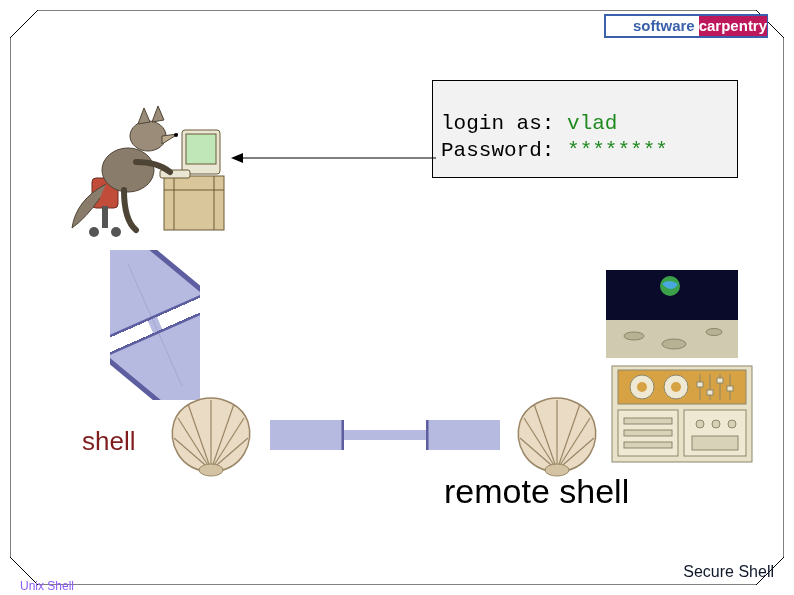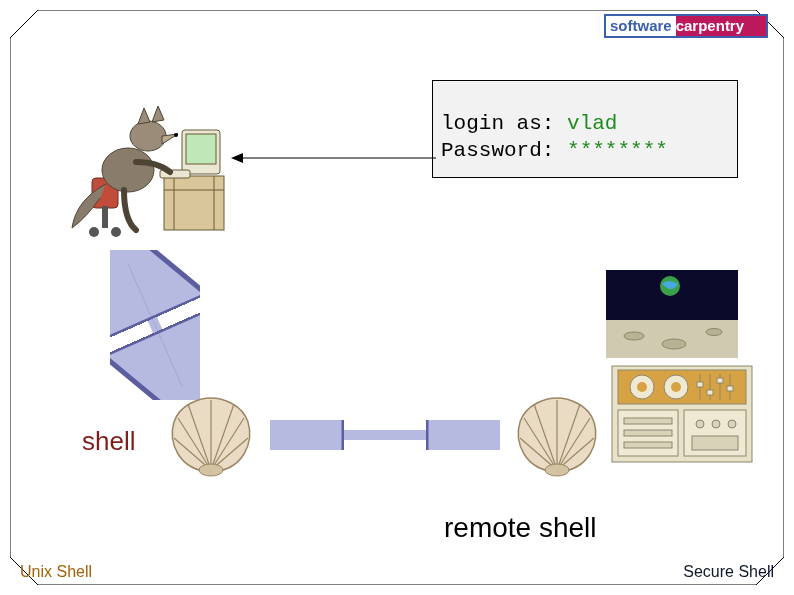--- a/index.html
+++ b/index.html
@@ -23,21 +23,21 @@
     right: 26px;
     top: 14px;
     width: 164px;
     height: 24px;
     border: 2px solid #3a5fab;
     display: flex;
     font-size: 15px;
     font-weight: bold;
     font-family: Arial, sans-serif;
   }
-  .logo .l1 { flex: 0 0 auto; background: #fff; color: #3a5fab; padding: 1px 4px; }
+  .logo .l1 { flex: 0 0 auto; background: #fff; color: #3a5fab; padding: 1px 4px; margin-left: 23px; }
   .logo .l2 { flex: 1 1 auto; background: #be185d; color: #fff; padding: 1px 0; }
 
   
   .term {
     position: absolute;
     left: 432px;
     top: 80px;
     width: 306px;
     height: 98px;
     background: #f2f2f2;
@@ -84,32 +84,32 @@
   .label-shell {
     position: absolute;
     left: 82px;
     top: 426px;
     font-size: 26px;
     color: #7f1d1d;
   }
   .label-remote {
     position: absolute;
     left: 444px;
-    top: 512px;
-    font-size: 28px;
+    top: 472px;
+    font-size: 34px;
     color: #000;
   }
 
   
   .footer-left {
     position: absolute;
     left: 20px;
-    bottom: 14px;
-    font-size: 16px;
-    color: #a16207;
+    bottom: 2px;
+    font-size: 12px;
+    color: #8b5cf6;
   }
   .footer-right {
     position: absolute;
     right: 20px;
     bottom: 14px;
     font-size: 16px;
     color: #0f172a;
   }
 </style>
 </head>

